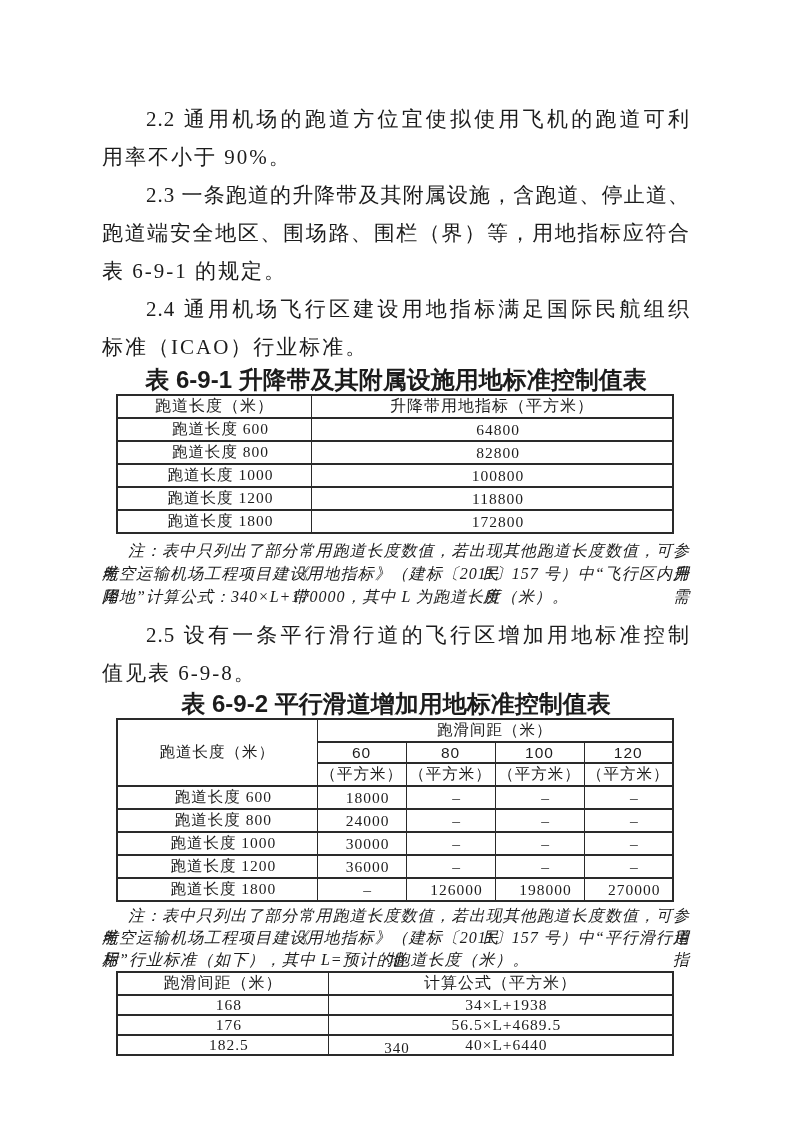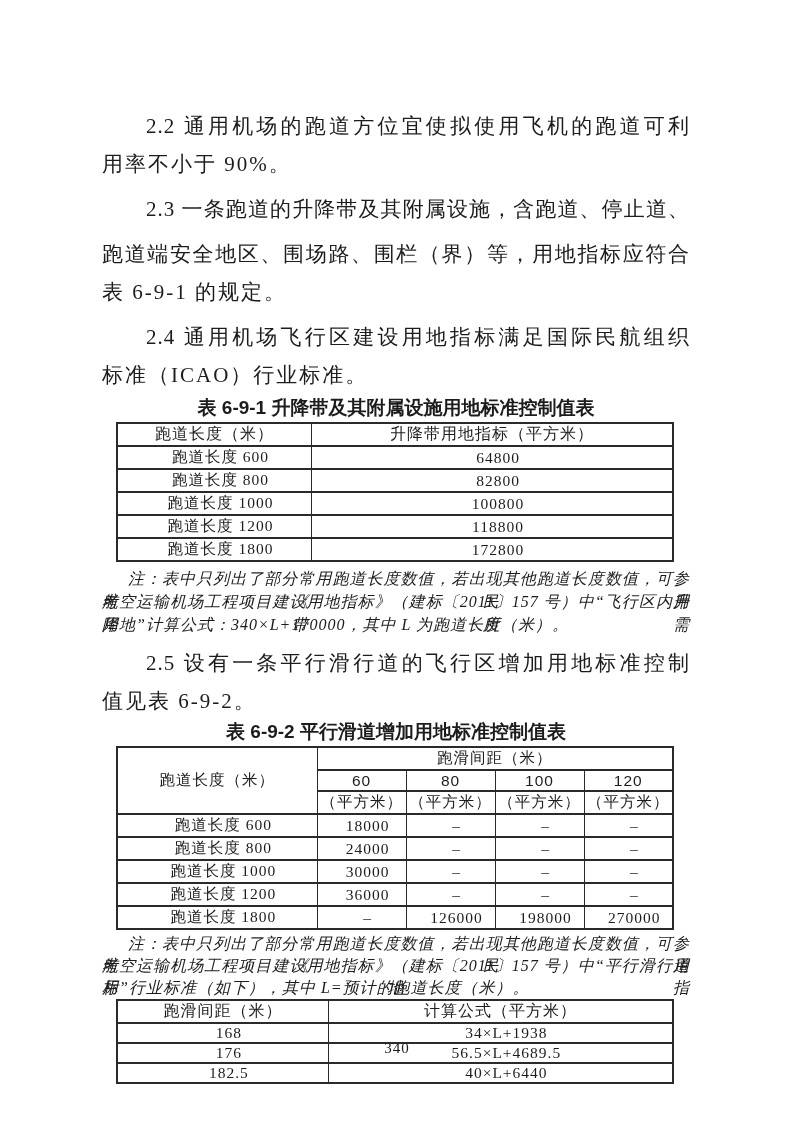--- a/index.html
+++ b/index.html
@@ -27,28 +27,27 @@
     height: 38px;
     letter-spacing: 2px;
     text-align: left;
     white-space: nowrap;
   }
   .pline.just {
     white-space: normal;
     text-align: justify;
     text-align-last: justify;
     letter-spacing: 1px;
-    margin-top: 7px;
   }
   .pline.first { text-indent: 44px; }
   
   .table-title {
     font-family: "Liberation Sans", sans-serif;
     font-weight: bold;
-    font-size: 19px;
+    font-size: 24px;
     text-align: center;
     line-height: 23px;
   }
   .tt1 { margin: 2px 0 3px 0; }
   .tt2 { margin: 0 0 3px 0; }
   
   table {
     border-collapse: collapse;
     width: 558px;
     margin-left: 14px;
@@ -170,21 +169,21 @@
       </table>
 
     <div class="note note1">
       <div class="nline just first">注：表中只列出了部分常用跑道长度数值，若出现其他跑道长度数值，可参考《民用</div>
       <div class="nline just">航空运输机场工程项目建设用地指标》（建标〔2011〕157 号）中“飞行区内升降带所需</div>
       <div class="nline">用地”计算公式：340×L+170000，其中 L 为跑道长度（米）。</div>
     </div>
 
     <div class="para p25">
       <div class="pline just first">2.5 设有一条平行滑行道的飞行区增加用地标准控制</div>
-      <div class="pline">值见表 6-9-2。</div>
+      <div class="pline">值见表 6-9-8。</div>
     </div>
 
     <div class="table-title tt2">表 6-9-2 平行滑道增加用地标准控制值表</div>
     <table class="t2">
       <colgroup>
         <col style="width:36%">
           <col style="width:16%">
           <col style="width:16%">
           <col style="width:16%">
           <col style="width:16%">

